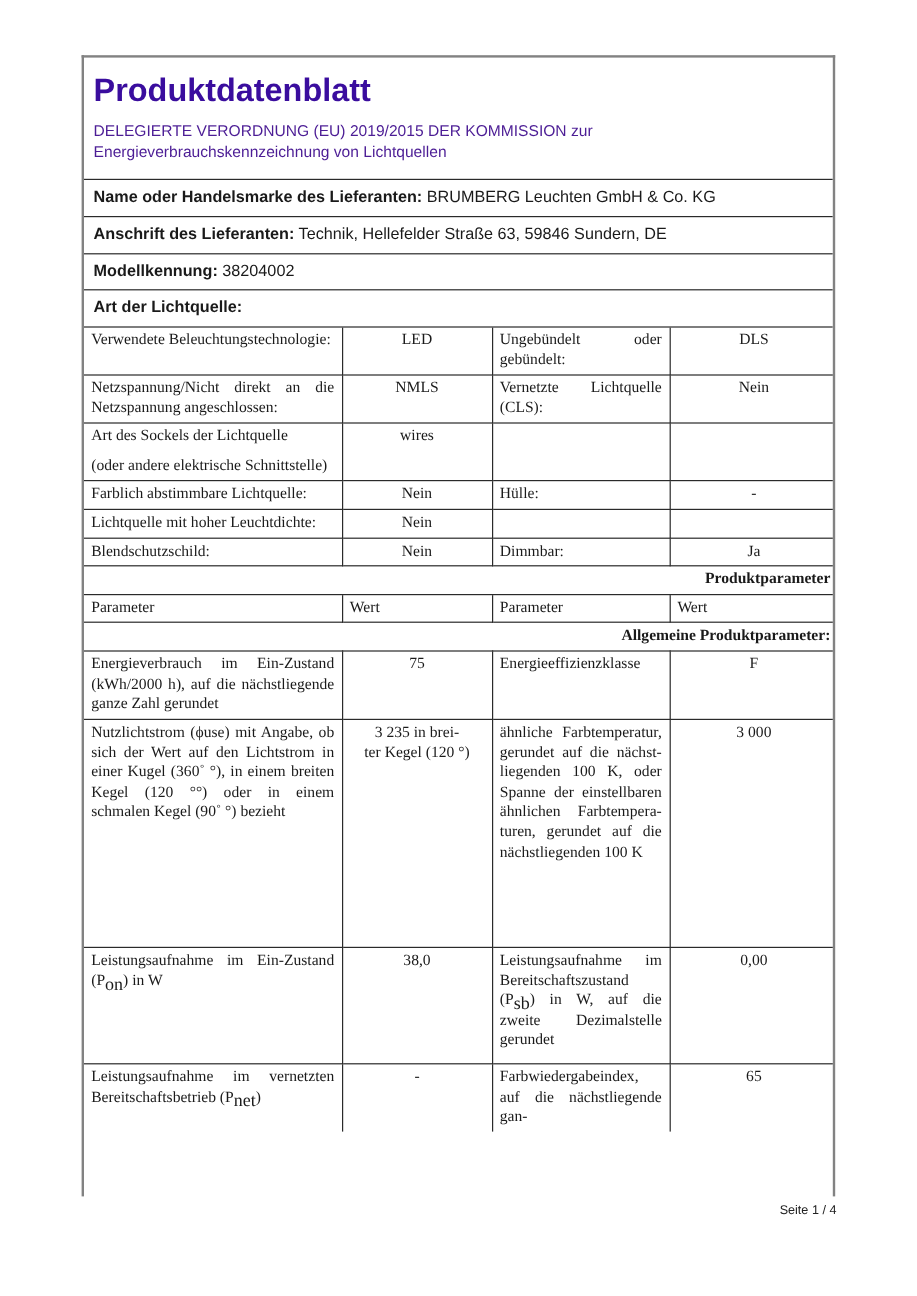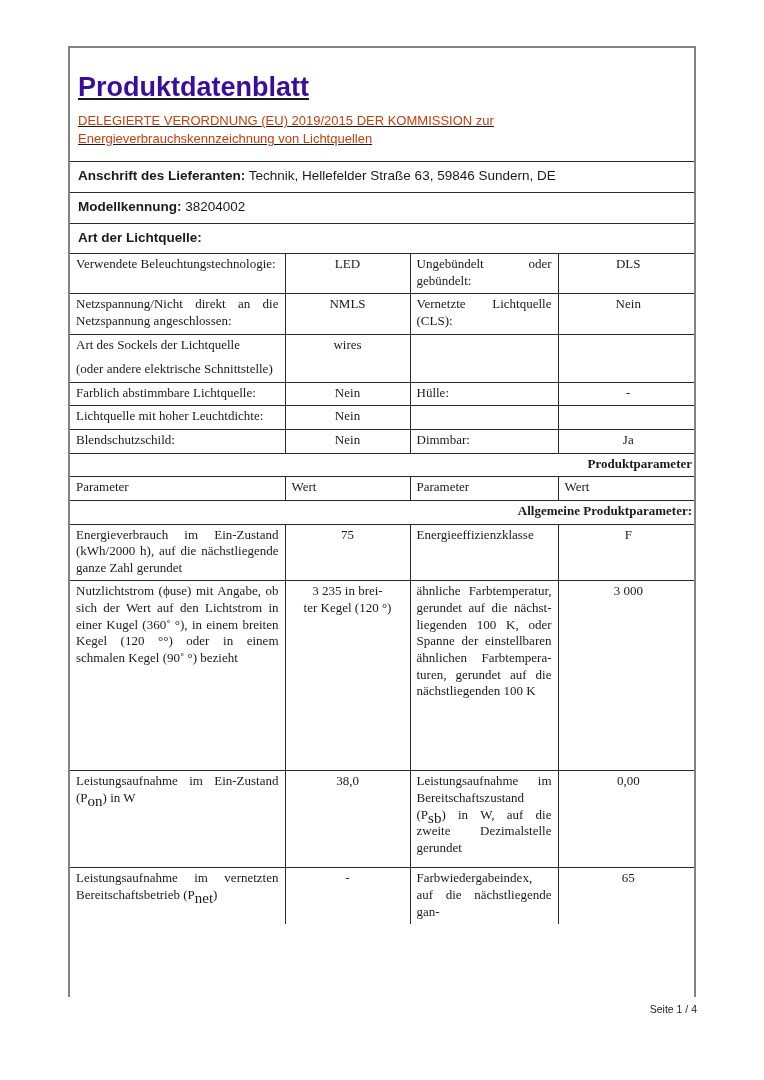--- a/index.html
+++ b/index.html
@@ -6,23 +6,23 @@
   .page {
     position:relative; width:764px; height:1080px; background:#ffffff;
     font-family:"Liberation Sans", "DejaVu Sans", sans-serif; color:#1a1a1a;
     overflow:hidden;
   }
   .doc {
     position:absolute; left:68px; top:46px; width:628px; height:951px;
     border:2px solid #828282; border-bottom:none; box-sizing:border-box;
     overflow:hidden; background:#ffffff;
   }
-  .title-block { padding:24px 10px 13px 8px; border-bottom:1.5px solid #2a2a2a;text-decoration:underline; }
+  .title-block { padding:12px 10px 13px 8px; border-bottom:1.5px solid #2a2a2a; }
   .doc-title { margin:0; font-size:27px; font-weight:bold; color:#3a0d9e; line-height:1.15; }
-  .subtitle { margin-top:9px; font-size:13px; line-height:1.4; color:#c2410c; }
+  .subtitle { margin-top:9px; font-size:13px; line-height:1.4; color:#4c1d95; }
   .info-row { padding:5px 8px 7px 8px; border-bottom:1.5px solid #2a2a2a; font-size:13.5px; line-height:1.3; }
   .info-label { font-weight:bold; }
   table.grid { width:100%; border-collapse:collapse; table-layout:fixed; font-size:13px; line-height:1.28; }
   table.grid td { border:1.5px solid #2a2a2a; vertical-align:top; padding:2px 6px 4px 6px; overflow:hidden;font-family:Liberation Serif, serif; }
   table.grid td:first-child { border-left:none; }
   table.grid td:last-child { border-right:none; }
   table.grid tr:first-child td { border-top:none; }
   table.grid tr:last-child td { border-bottom:none; }
   td.p { text-align:justify; }
   td.v { text-align:center; white-space:pre-line; }
@@ -41,20 +41,24 @@
   <div class="doc">
 
     <div class="title-block">
       <h1 class="doc-title">Produktdatenblatt</h1>
       <div class="subtitle">
         <div>DELEGIERTE VERORDNUNG (EU) 2019/2015 DER KOMMISSION zur</div>
         <div>Energieverbrauchskennzeichnung von Lichtquellen</div>
       </div>
     </div>
 
+    <div class="info-row">
+      <span class="info-label">Name oder Handelsmarke des Lieferanten:</span>
+      <span>BRUMBERG Leuchten GmbH &amp; Co. KG</span>
+    </div>
 
     <div class="info-row">
       <span class="info-label">Anschrift des Lieferanten:</span>
       <span>Technik, Hellefelder Straße 63, 59846 Sundern, DE</span>
     </div>
 
     <div class="info-row">
       <span class="info-label">Modellkennung:</span>
       <span>38204002</span>
     </div>

